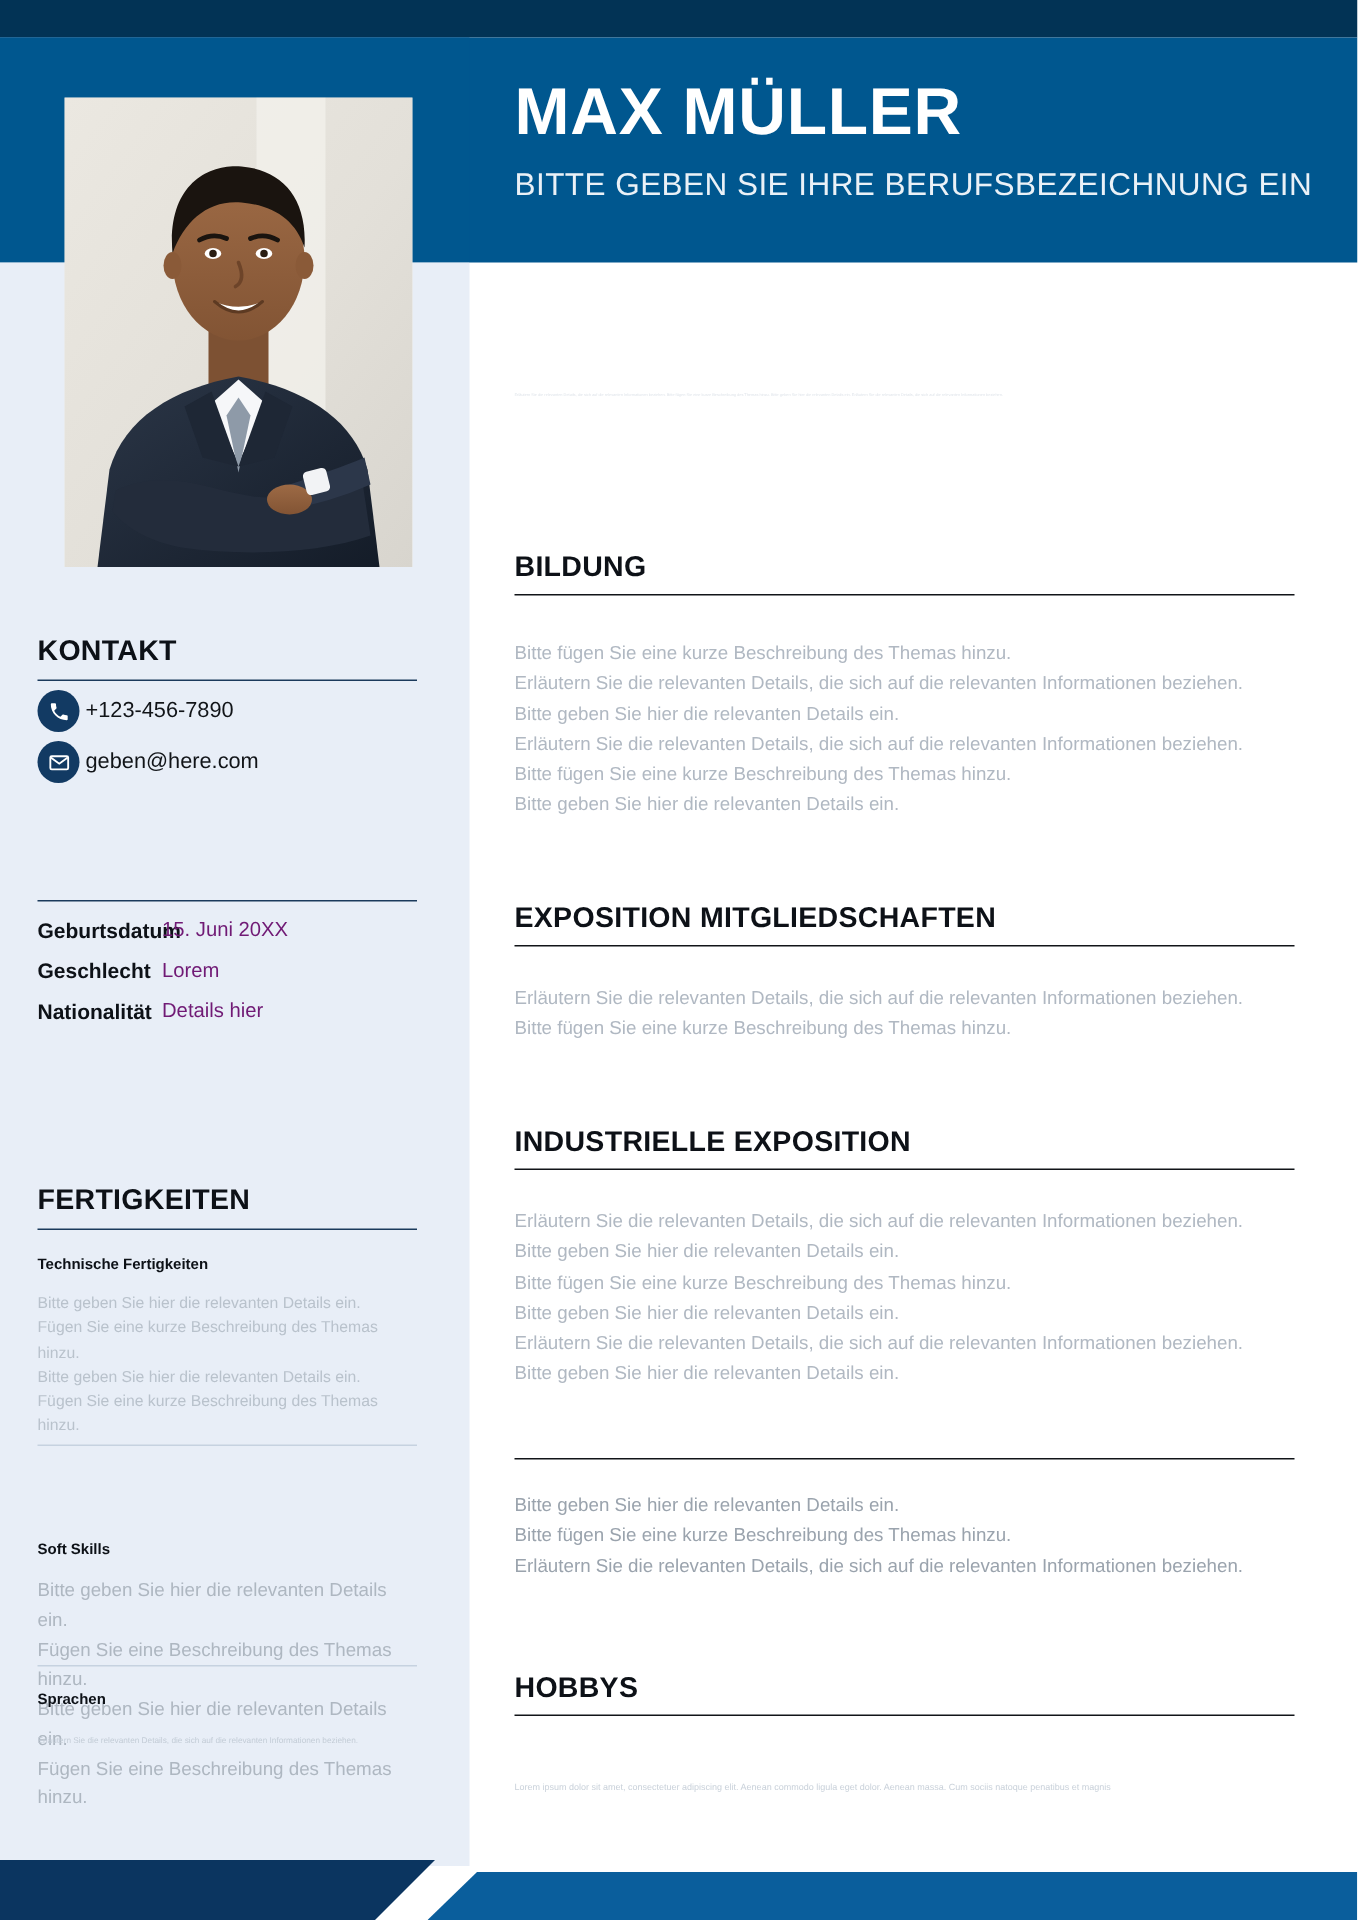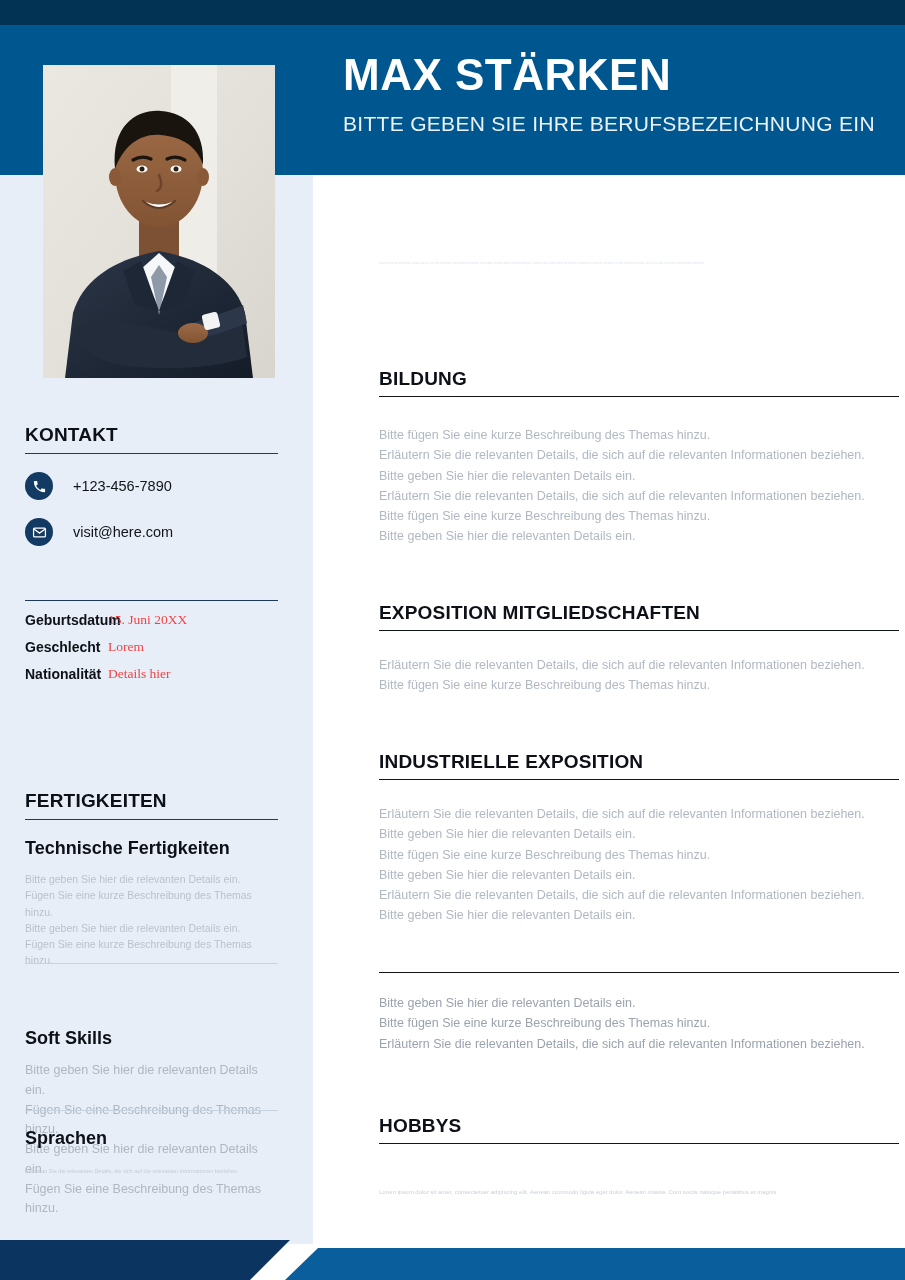--- a/index.html
+++ b/index.html
@@ -65,46 +65,46 @@
   }
   
   .sb-head-overflow{
     position:relative; height:24px;
   }
   .sb-head-overflow .sb-head{
     position:absolute; left:0; top:0; width:300px;
   }
 
   .contact-row{
-    display:flex; align-items:center; gap:20px; margin-top:18px;
+    display:flex; align-items:center; gap:4px; margin-top:6px;
   }
   .ic-circle{
     width:28px; height:28px; border-radius:50%;
     background:#123a63; display:flex; align-items:center; justify-content:center;
     flex:0 0 28px;
   }
   .ic-circle svg{ display:block; }
   .contact-val{ font-size:14.5px; color:#111418; }
 
   
   .pd-row{ display:flex; margin-top:11px; }
   .pd-label{ width:83px; font-size:14px; font-weight:bold; color:#0d1117; }
-  .pd-value{ font-size:13.5px; color:#ef4444;font-family:Liberation Serif, serif; }
+  .pd-value{ font-size:13.5px; color:#701a75; }
 
   
   .sk-sub{
-    font-size:18px; font-weight:bold; color:#0d1117; margin-bottom:12px;
+    font-size:10px; font-weight:bold; color:#0d1117; margin-bottom:12px;
   }
   .sk-body-sm{ font-size:10.5px; color:#b9c2cc; line-height:1.55; }
   .sk-body-md{ font-size:12.5px; color:#aeb7c1; line-height:1.58; }
   .sk-body-xs{ font-size:5.5px; color:#c3ccd6; line-height:1.5; }
   .sk-divider{ border-top:1px solid #c6d2e0; width:253px; }
 
   
-  .main-block{ position:absolute; left:343px; width:520px;margin-left:36px; }
+  .main-block{ position:absolute; left:343px; width:520px; }
   .m-head{
     font-size:19px; font-weight:bold; color:#0d1117; letter-spacing:0.2px;
   }
   .m-rule{ border-bottom:1.5px solid #111418; width:520px; margin-top:6px; }
   .m-body{ font-size:12.5px; color:#b0b8c2; line-height:1.62; }
   .m-body-dk{ font-size:12.5px; color:#9aa3ad; line-height:1.62; }
   .m-body-xs{ font-size:6px; color:#c9d1da; line-height:1.5; }
   .m-body-micro{
     font-size:2.6px; color:#dfe4ea; line-height:1.4;
     white-space:nowrap; overflow:hidden;
@@ -193,21 +193,21 @@
 
     <path d="M100 136 q16 13 32 0 q-16 7 -32 0 z" fill="#ffffff"></path>
     <path d="M100 136 q16 14 32 0" stroke="#5d3a22" stroke-width="2" fill="none" stroke-linecap="round"></path>
 
     <ellipse cx="72" cy="112" rx="6" ry="9" fill="#8a5a38"></ellipse>
     <ellipse cx="160" cy="112" rx="6" ry="9" fill="#8a5a38"></ellipse>
   </svg>
 </div>
 
 <div class="header-text">
-  <div class="name">MAX STÄRKEN</div>
+  <div class="name">MAX MÜLLER</div>
   <div class="jobtitle">BITTE GEBEN SIE IHRE BERUFSBEZEICHNUNG EIN</div>
 </div>
 
 <div class="sb-block" style="top:424px;">
   <div class="sb-head">KONTAKT</div>
   <div class="sb-rule" style="margin-top:8px;"></div>
 
   <div class="contact-row">
     <span class="ic-circle">
       <svg width="15" height="15" viewBox="0 0 24 24" fill="#ffffff">
@@ -217,21 +217,21 @@
     <span class="contact-val">+123-456-7890</span>
   </div>
 
   <div class="contact-row">
     <span class="ic-circle">
       <svg width="15" height="15" viewBox="0 0 24 24" fill="none" stroke="#ffffff" stroke-width="2">
         <rect x="2.5" y="5" width="19" height="14" rx="1.5"></rect>
         <path d="M3 6.5l9 6.5 9-6.5"></path>
       </svg>
     </span>
-    <span class="contact-val">visit@here.com</span>
+    <span class="contact-val">geben@here.com</span>
   </div>
 </div>
 
 <div class="sb-block" style="top:600px;">
   <div class="sb-rule"></div>
 
   <div style="margin-top:6px;">
     <div class="pd-row">
       <span class="pd-label">Geburtsdatum</span>
       <span class="pd-value">15. Juni 20XX</span>

